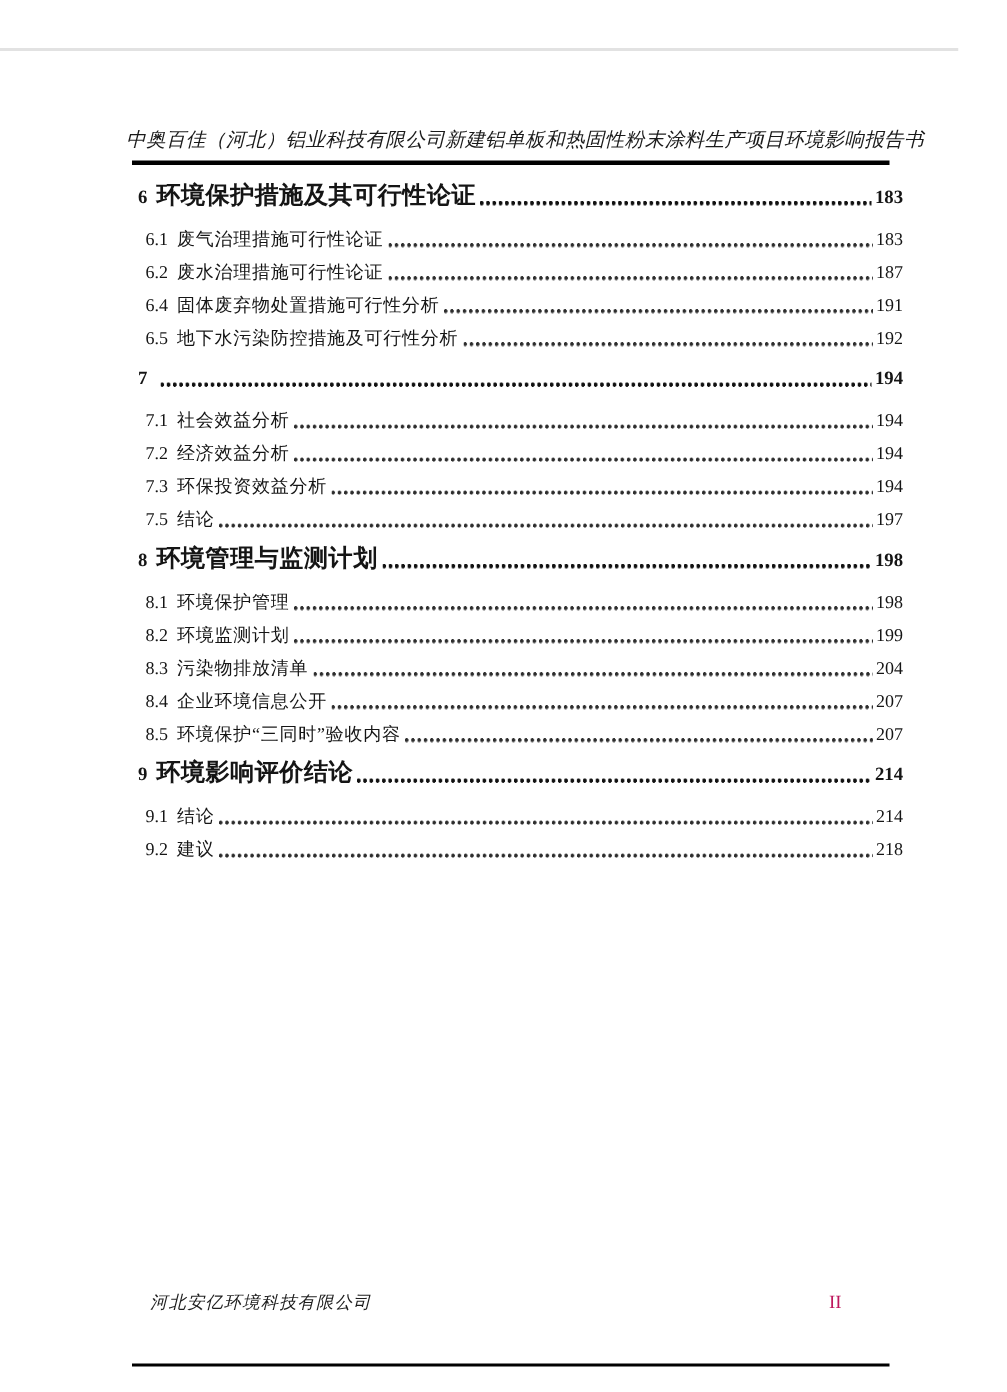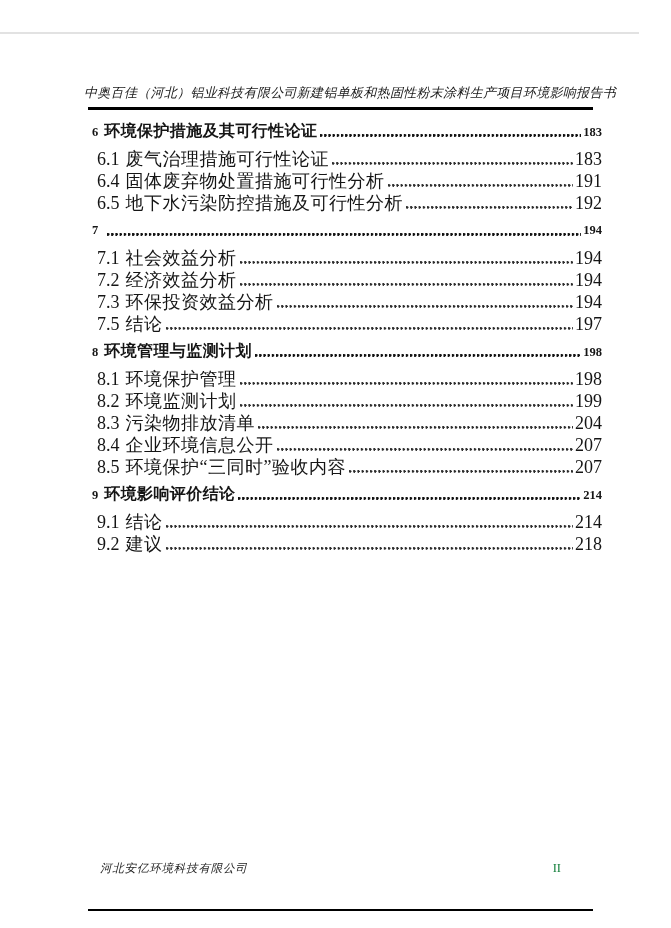--- a/index.html
+++ b/index.html
@@ -50,21 +50,21 @@
   .toc {
     position: absolute;
     top: 83px;
     left: 92px;
     width: 510px;
   }
   .toc-row {
     display: flex;
     align-items: baseline;
     height: 22px;
-    font-size: 18px;
+    font-size: 12px;
     line-height: 22px;
     white-space: nowrap;
   }
   .toc-row.level-1 {
     font-weight: bold;
     font-size: 12.5px;
     margin-top: 5px;
     margin-bottom: 6px;
   }
   .toc-row.level-1 .toc-title {
@@ -110,21 +110,21 @@
   .footer-company {
     padding-left: 12px;
     font-size: 11.5px;
     font-style: italic;
     letter-spacing: 0.8px;
     color: #1c1c1c;
   }
   .footer-page {
     padding-right: 32px;
     font-size: 12.5px;
-    color: #15803d;
+    color: #be185d;
   }
 </style>
 </head>
 <body>
 
 <div class="page">
 
   <div class="scan-top-line"></div>
 
   <div class="header-title">中奥百佳（河北）铝业科技有限公司新建铝单板和热固性粉末涂料生产项目环境影响报告书</div>
@@ -135,20 +135,26 @@
     <span class="toc-num">6</span>
     <span class="toc-title">环境保护措施及其可行性论证</span>
     <span class="toc-leader"></span>
     <span class="toc-page">183</span>
   </div>
       <div class="toc-row level-2">
     <span class="toc-num">6.1</span>
     <span class="toc-title">废气治理措施可行性论证</span>
     <span class="toc-leader"></span>
     <span class="toc-page">183</span>
+  </div>
+      <div class="toc-row level-2">
+    <span class="toc-num">6.2</span>
+    <span class="toc-title">废水治理措施可行性论证</span>
+    <span class="toc-leader"></span>
+    <span class="toc-page">187</span>
   </div>
       <div class="toc-row level-2">
     <span class="toc-num">6.4</span>
     <span class="toc-title">固体废弃物处置措施可行性分析</span>
     <span class="toc-leader"></span>
     <span class="toc-page">191</span>
   </div>
       <div class="toc-row level-2">
     <span class="toc-num">6.5</span>
     <span class="toc-title">地下水污染防控措施及可行性分析</span>

